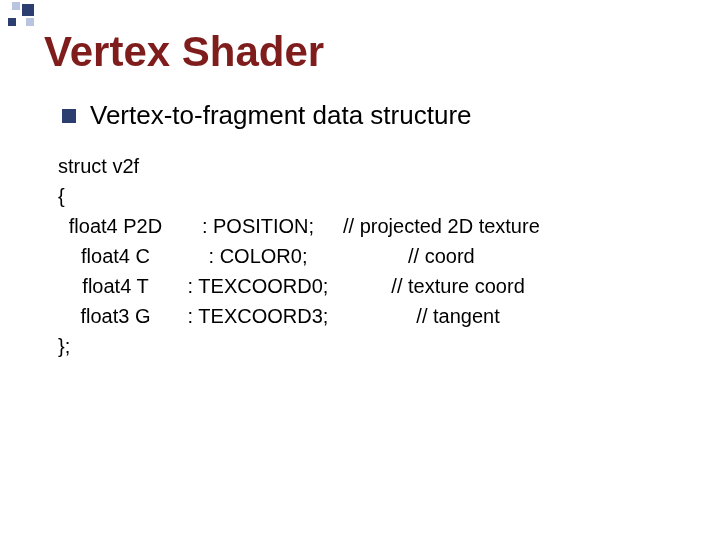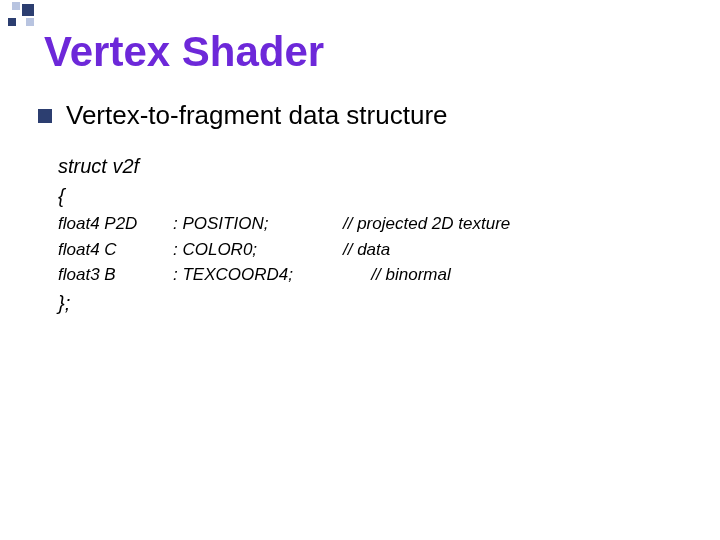--- a/index.html
+++ b/index.html
@@ -18,56 +18,56 @@
   }
   .deco .sq { position: absolute; background: #2c3e70; }
   .deco .sq.light { background: #b8c4e0; }
   .deco .a { width: 8px; height: 8px; top: 2px; left: 12px; }
   .deco .b { width: 12px; height: 12px; top: 4px; left: 22px; }
   .deco .c { width: 8px; height: 8px; top: 18px; left: 8px; }
   .deco .d { width: 8px; height: 8px; top: 18px; left: 26px; }
   .title {
     font-size: 42px;
     font-weight: bold;
-    color: #6d28d9;
+    color: #7f1d1d;
     padding: 28px 0 0 44px;
     letter-spacing: 0px;
   }
   .sub {
     display: flex;
     align-items: center;
     gap: 14px;
-    padding: 24px 0 0 38px;
+    padding: 24px 0 0 62px;
   }
   .bullet-sq {
     width: 14px; height: 14px;
     background: #2c3e70;
     flex-shrink: 0;
   }
   .subtext {
     font-size: 26px;
     color: #000;
     font-family: Verdana, sans-serif;
   }
   .code {
     padding: 20px 16px 0 58px;
     font-family: Verdana, sans-serif;
     font-size: 20px;
     line-height: 1.5;
     color: #000;
-    font-style: italic;
   }
   .code .row { white-space: pre; }
   .code-table {
     border-collapse: collapse;
   }
   .code-table td {
     white-space: pre;
     vertical-align: top;
-    font-size: 17px;
+    font-size: 20px;
+    text-align: center;
   }
   .code-table td.c1 { min-width: 115px; }
   .code-table td.c2 { min-width: 170px; }
   .code-table td.c3 {  }
 </style>
 </head>
 <body>
 
 <div class="deco">
   <div class="sq light a"></div>
@@ -89,23 +89,28 @@
   <table class="code-table">
     <tbody>
         <tr>
       <td class="c1">float4 P2D</td>
       <td class="c2">: POSITION;</td>
       <td class="c3">// projected 2D texture</td>
     </tr>
     <tr>
       <td class="c1">float4 C</td>
       <td class="c2">: COLOR0;</td>
-      <td class="c3">// data</td>
+      <td class="c3">// coord</td>
     </tr>
     <tr>
-      <td class="c1">float3 B</td>
-      <td class="c2">: TEXCOORD4;</td>
-      <td class="c3">      // binormal</td>
+      <td class="c1">float4 T</td>
+      <td class="c2">: TEXCOORD0;</td>
+      <td class="c3">      // texture coord</td>
+    </tr>
+    <tr>
+      <td class="c1">float3 G</td>
+      <td class="c2">: TEXCOORD3;</td>
+      <td class="c3">      // tangent</td>
     </tr>
   </tbody>
     </table>
   <div class="row">};</div>
 </div>
 
 </body></html>

